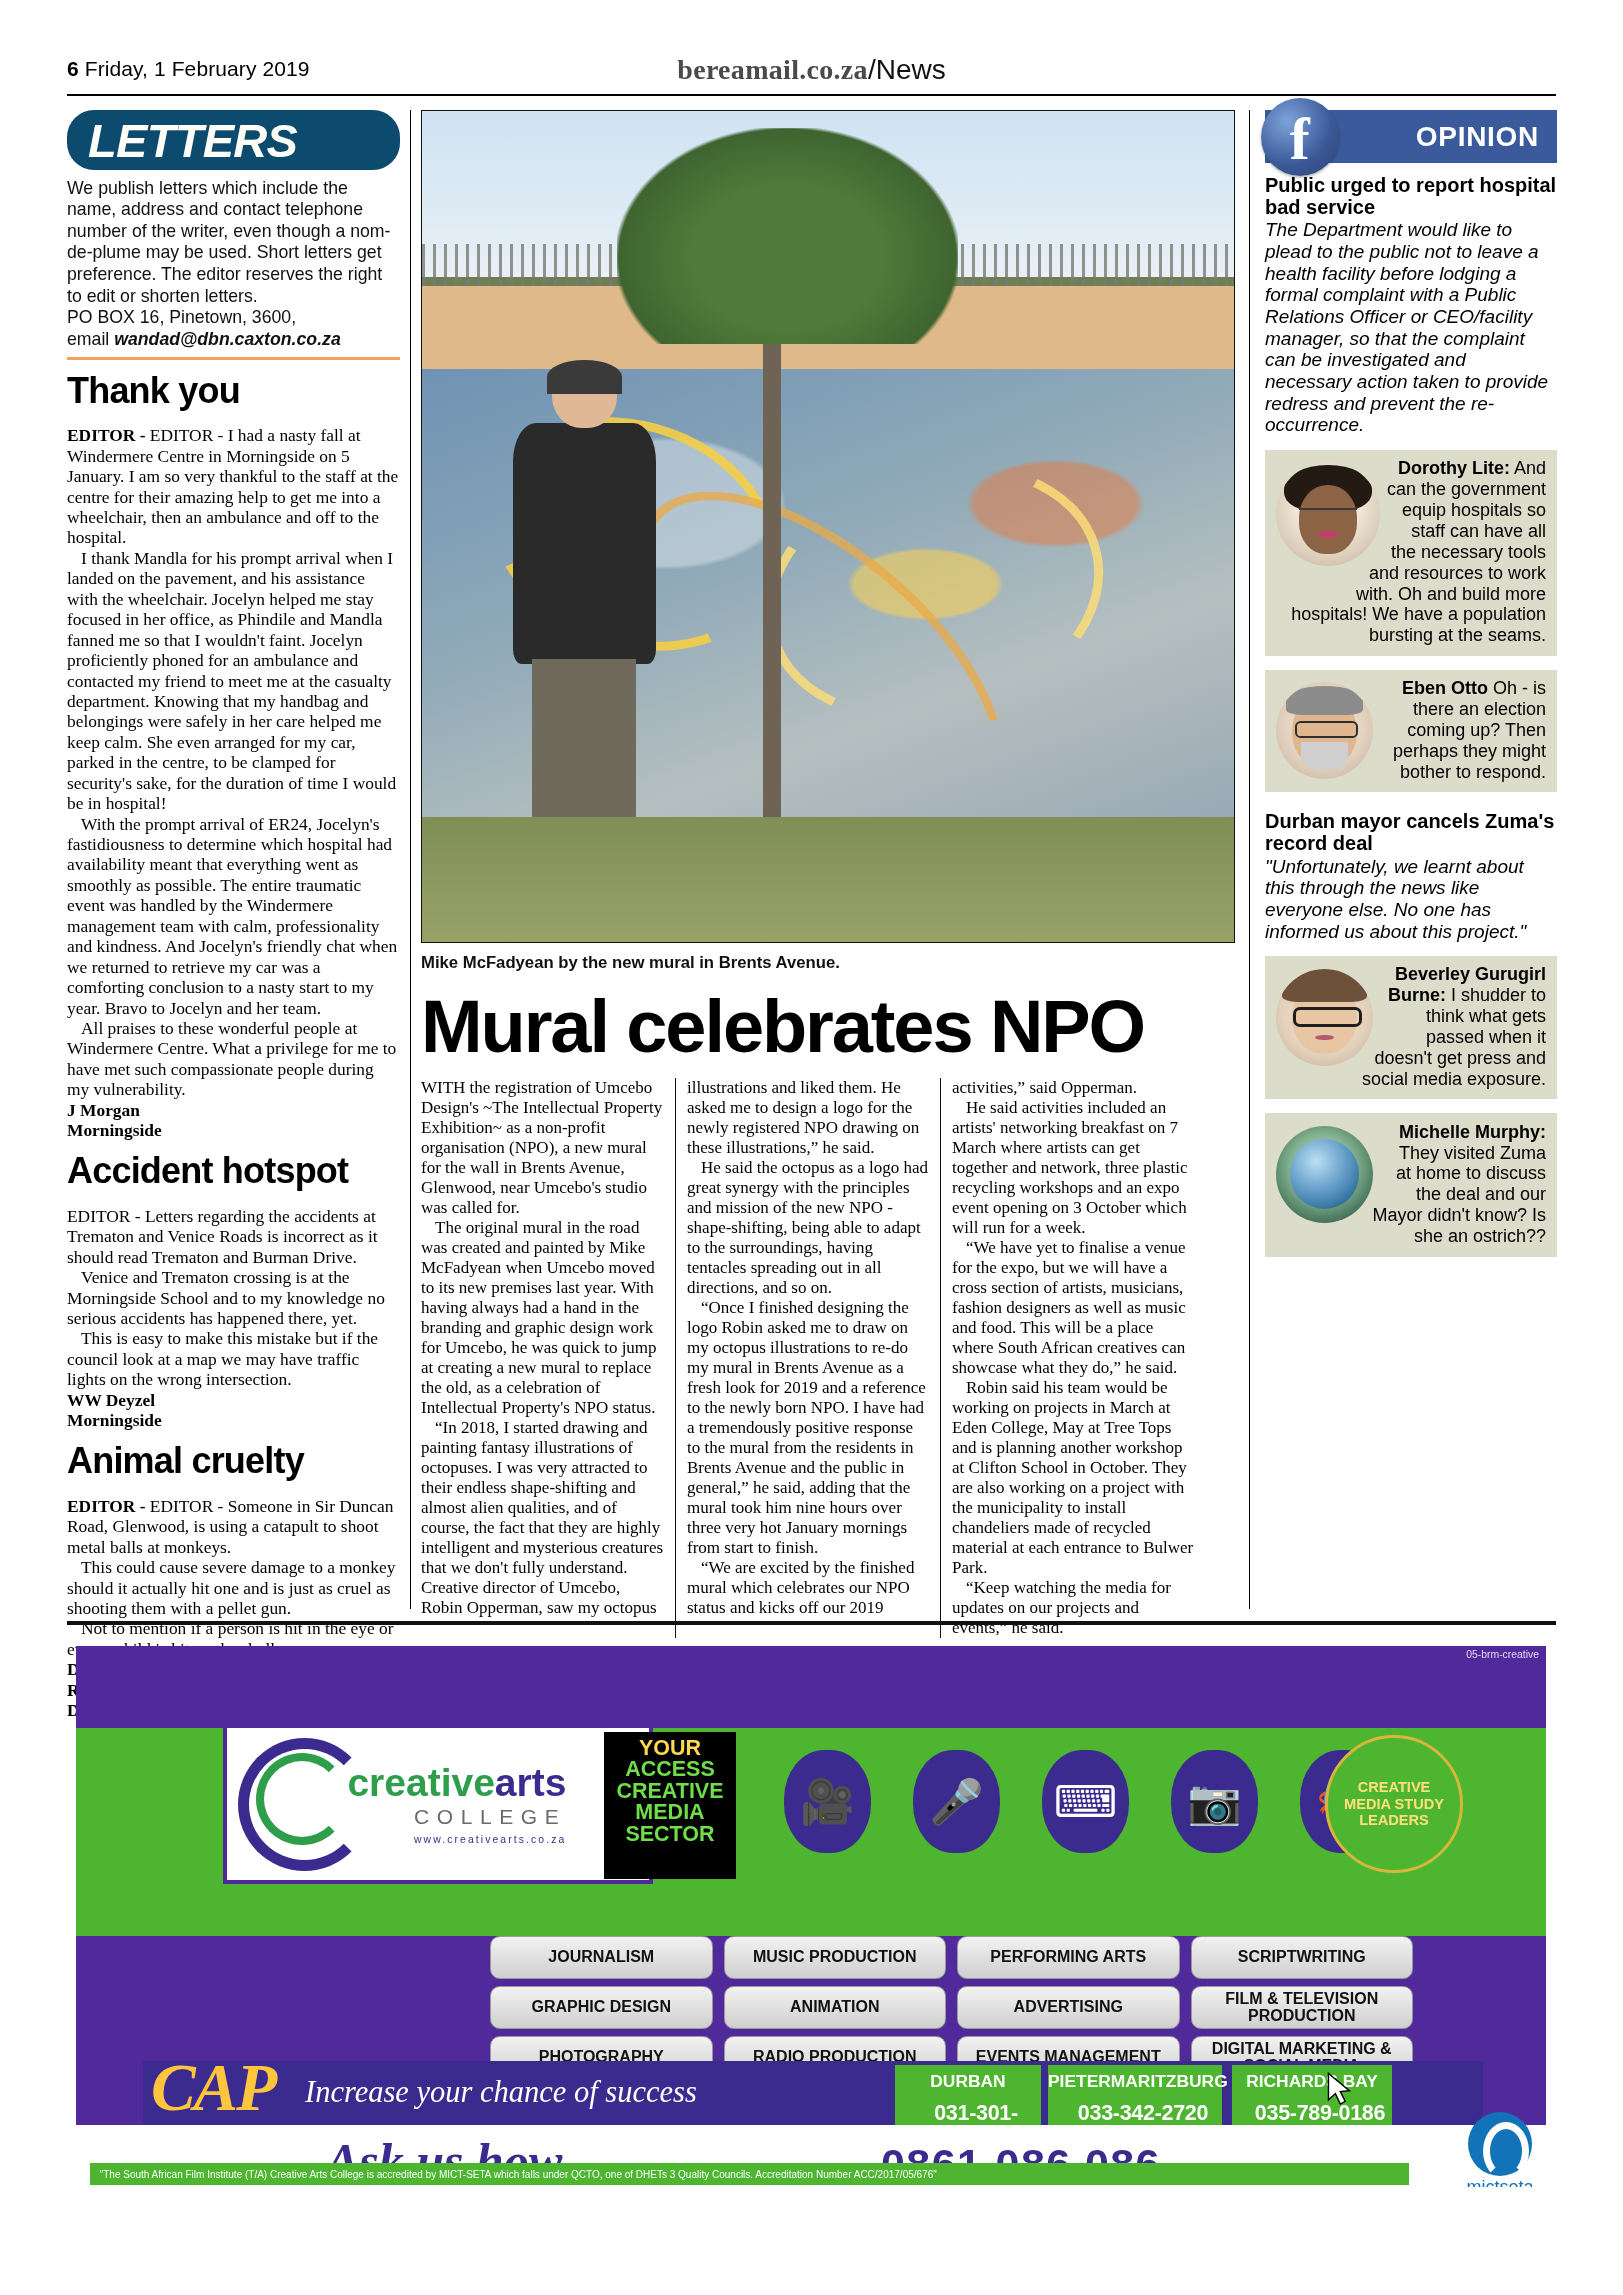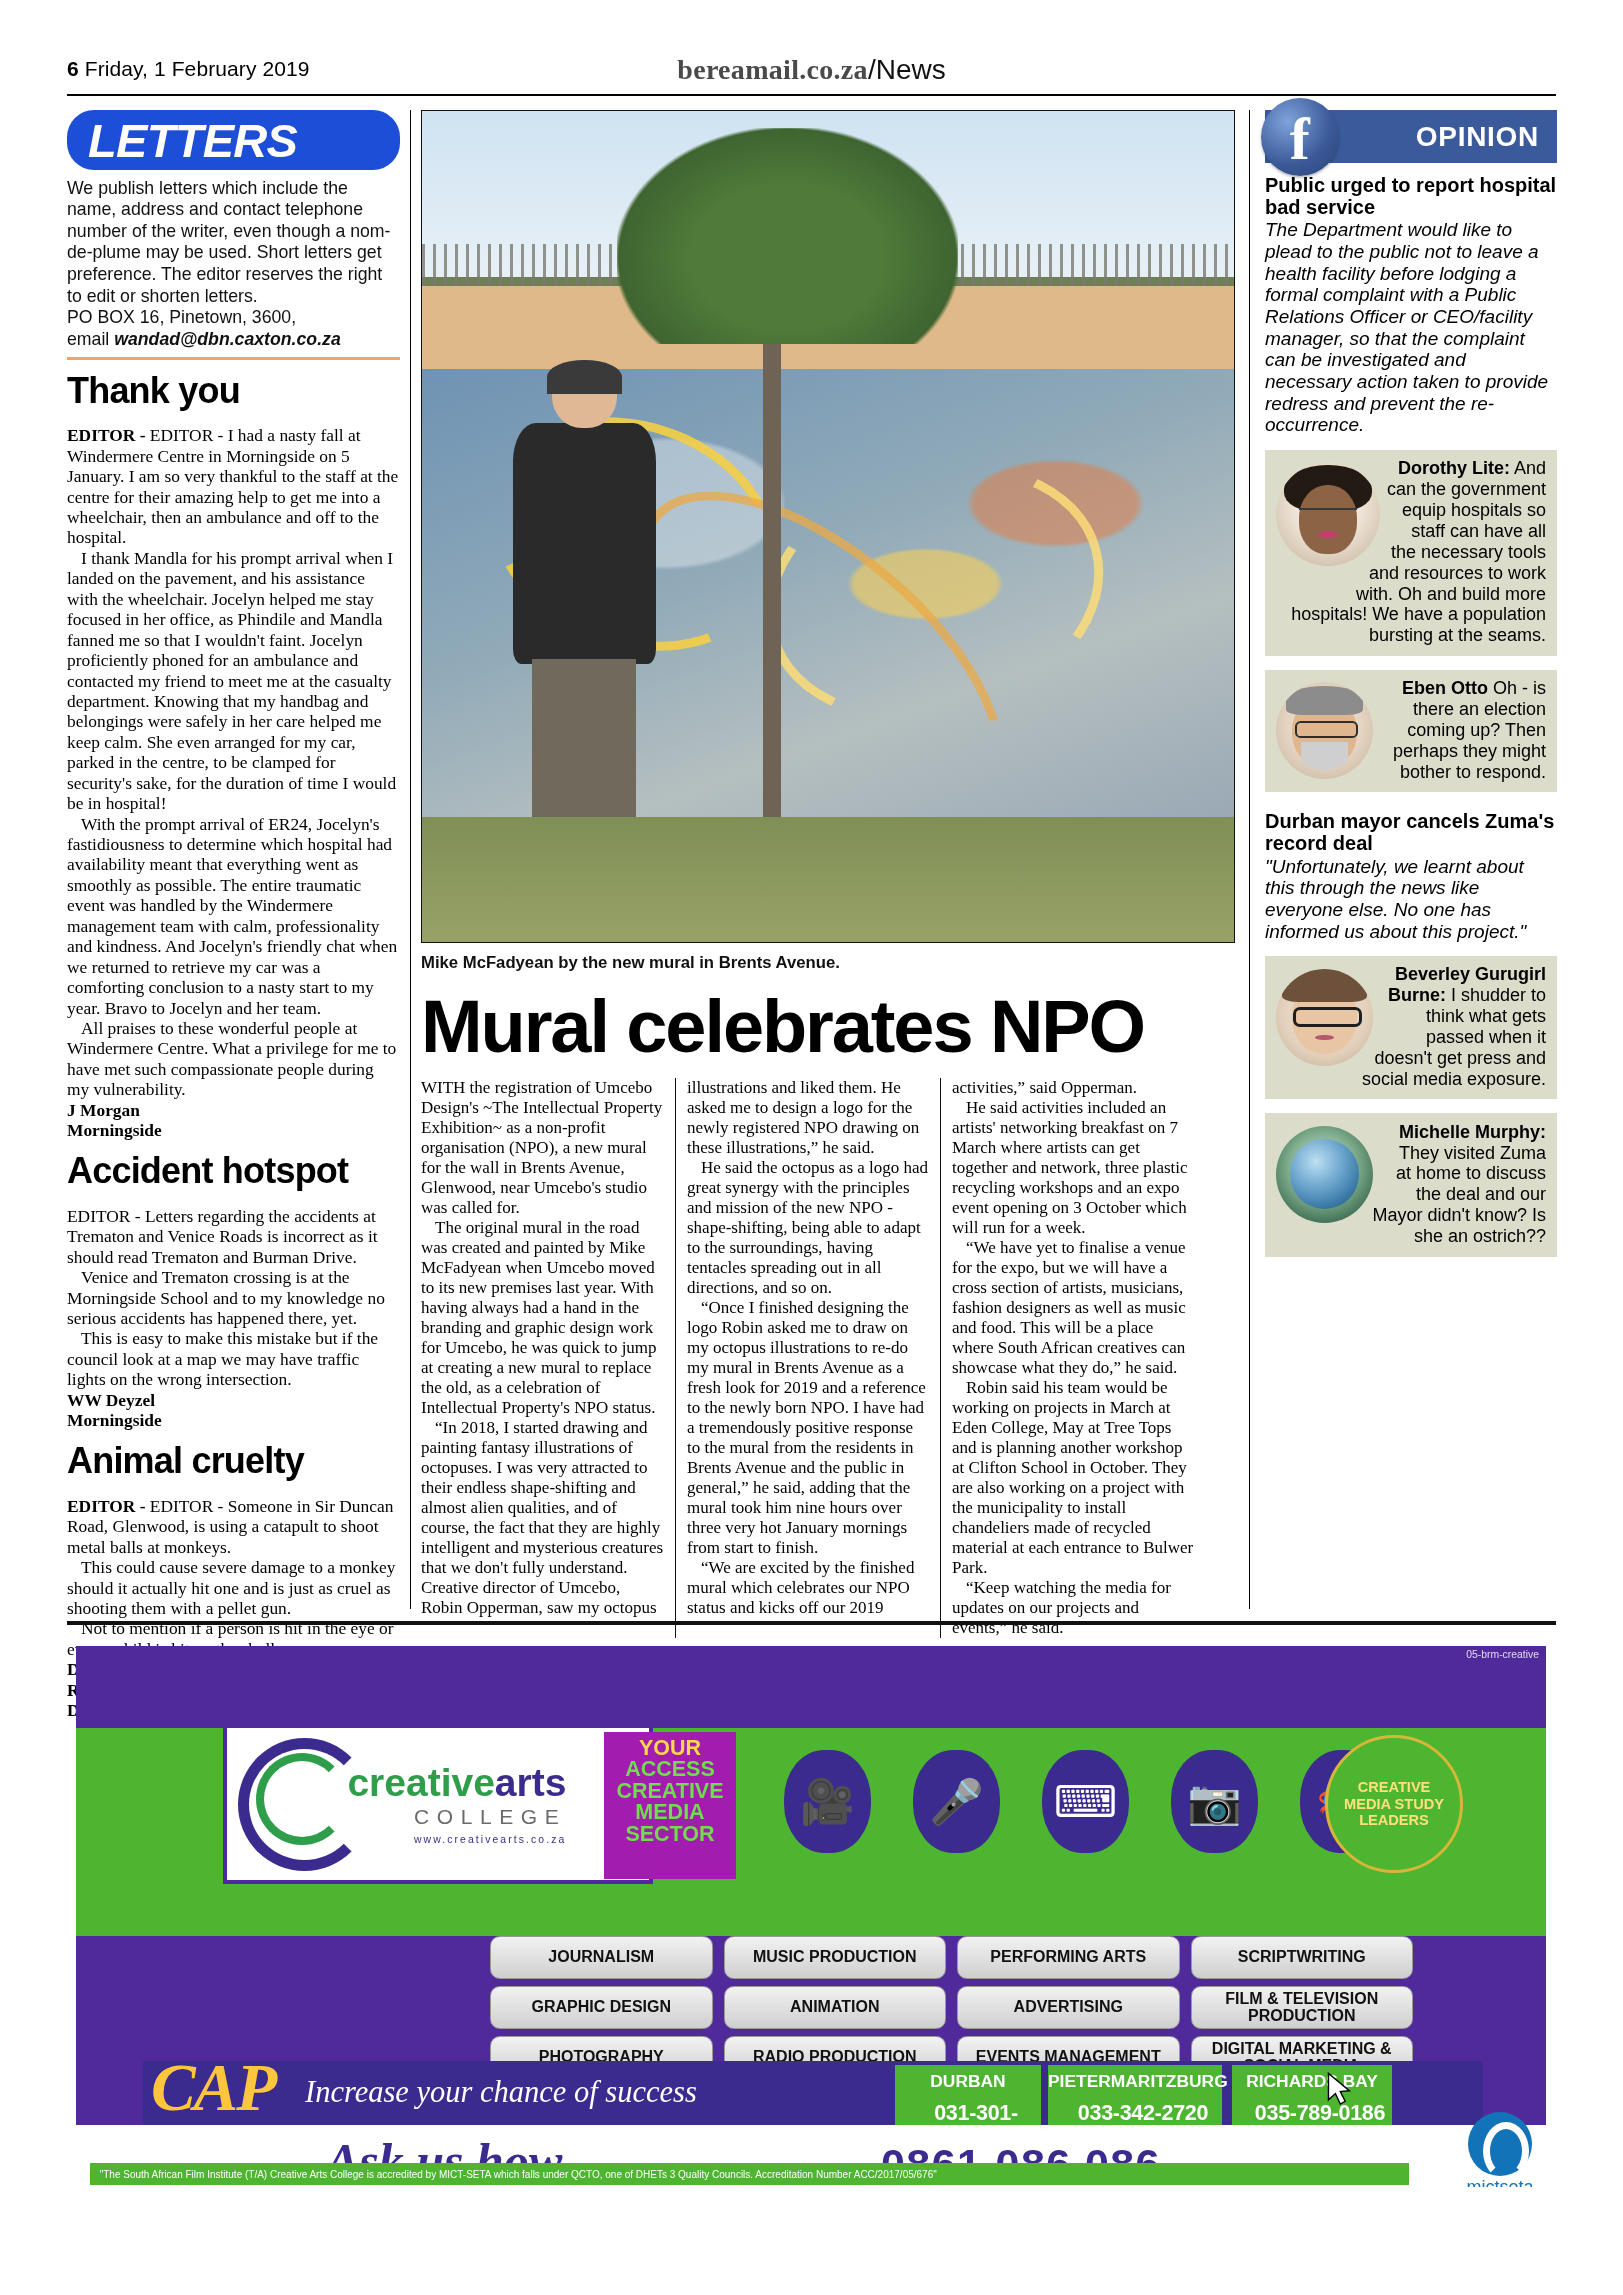--- a/index.html
+++ b/index.html
@@ -19,21 +19,21 @@
   
   .colA{position:absolute;left:67px;top:110px;width:333px;}
   .colB{position:absolute;left:421px;top:110px;width:814px;}
   .colC{position:absolute;left:1265px;top:110px;width:292px;}
 
   .vrule{position:absolute;width:1.4px;background:#000;}
   .vrA{left:410px;top:110px;height:1499px;}
   .vrC{left:1249px;top:110px;height:1499px;}
 
   
-  .letters-banner{background:#1d4ed8;height:60px;display:flex;align-items:center;padding-left:21px;box-sizing:border-box;border-radius:27px;}
+  .letters-banner{background:#0c4a6e;height:60px;display:flex;align-items:center;padding-left:21px;box-sizing:border-box;border-radius:27px;}
   .letters-banner span{font-family:"Liberation Sans",sans-serif;font-weight:bold;font-style:italic;font-size:47px;color:#fffdf8;letter-spacing:-0.7px;line-height:1;}
   .letters-intro{font-family:"Liberation Sans",sans-serif;font-size:17.7px;line-height:1.22;margin-top:7.6px;color:#111;}
   .letters-intro .em{font-weight:bold;font-style:italic;}
   .orange-rule{height:3.5px;background:#f6a15c;margin-top:6.2px;}
 
   
   h2.letter-head{font-family:"Liberation Sans",sans-serif;font-weight:bold;font-size:36px;margin:12.5px 0 7px 0;line-height:1.02;letter-spacing:-0.8px;}
   .letter-body{font-family:"Liberation Serif",serif;font-size:17.4px;line-height:1.175;text-align:left;margin-top:16px;}
   .letter-body p{margin:0;text-indent:14px;}
   .letter-body p.first{text-indent:0;}
@@ -97,21 +97,21 @@
   .ad-greenband{position:absolute;left:0;top:82px;width:100%;height:208px;background:#4db530;}
   .ad-logo{position:absolute;left:147px;top:78px;width:430px;height:160px;background:#fff;border:4.9px solid #50299a;box-sizing:border-box;display:flex;align-items:center;}
   .ad-logo .ca-mark{width:111px;height:111px;border-radius:50%;border:11px solid #3c2b8f;border-right-color:transparent;margin-left:11px;position:relative;}
   .ad-logo .ca-mark:after{content:"";position:absolute;left:7px;top:4.2px;width:76px;height:76px;border-radius:50%;border:8.3px solid #2e9e4a;border-right-color:transparent;}
   .ad-logo .ca-text{margin-left:-23.6px;}
   .ad-logo .ca-text .l1{font-family:"Liberation Sans",sans-serif;font-weight:bold;font-size:39px;line-height:1;}
   .ad-logo .ca-text .l1 .g{color:#2e9e4a;}
   .ad-logo .ca-text .l1 .p{color:#3c2b8f;}
   .ad-logo .ca-text .l2{font-family:"Liberation Sans",sans-serif;font-size:21px;letter-spacing:7.6px;color:#6b6b6b;text-align:right;margin-top:2.8px;}
   .ad-logo .ca-text .l3{font-family:"Liberation Sans",sans-serif;font-size:10.4px;letter-spacing:2.1px;color:#3c2b8f;text-align:right;margin-top:5.6px;}
-  .ad-yac{position:absolute;left:528px;top:86px;width:132px;height:147px;background:#a21caf;color:#fff;font-family:"Liberation Sans",sans-serif;font-weight:bold;font-size:21.5px;line-height:1.0;padding:5.6px 4.2px;box-sizing:border-box;text-align:center;}
+  .ad-yac{position:absolute;left:528px;top:86px;width:132px;height:147px;background:#000000;color:#fff;font-family:"Liberation Sans",sans-serif;font-weight:bold;font-size:21.5px;line-height:1.0;padding:5.6px 4.2px;box-sizing:border-box;text-align:center;}
   .ad-yac .y{color:#ffd84d;}
   .ad-yac .g{color:#6ede4a;}
 
   .ad-icons{position:absolute;left:708px;top:104px;display:flex;gap:42px;}
   .ad-icon{width:87px;height:103px;background:#3c2b8f;border-radius:40px/49px;display:flex;align-items:center;justify-content:center;color:#fff;font-size:44px;}
   .ad-seal{position:absolute;right:83px;top:89px;width:132px;height:132px;border-radius:50%;background:#4db530;border:3.5px solid #d8b63a;display:flex;flex-direction:column;align-items:center;justify-content:center;color:#ffe07a;font-family:"Liberation Sans",sans-serif;font-weight:bold;font-size:14.6px;line-height:1.15;text-align:center;}
 
   .courses{position:absolute;left:414px;top:290px;width:923px;display:grid;grid-template-columns:repeat(4,1fr);gap:7px 11px;}
   .course{background:linear-gradient(#f2f2f2,#cfcfcf);border:1.4px solid #9a9a9a;border-radius:9.7px;height:43px;display:flex;align-items:center;justify-content:center;text-align:center;font-family:"Liberation Sans",sans-serif;font-weight:bold;font-size:16px;color:#111;padding:1.4px 4.2px;box-sizing:border-box;line-height:1.05;}
   .capbar{position:absolute;left:67px;top:415px;width:1340px;height:76px;background:#3c2b8f;}

